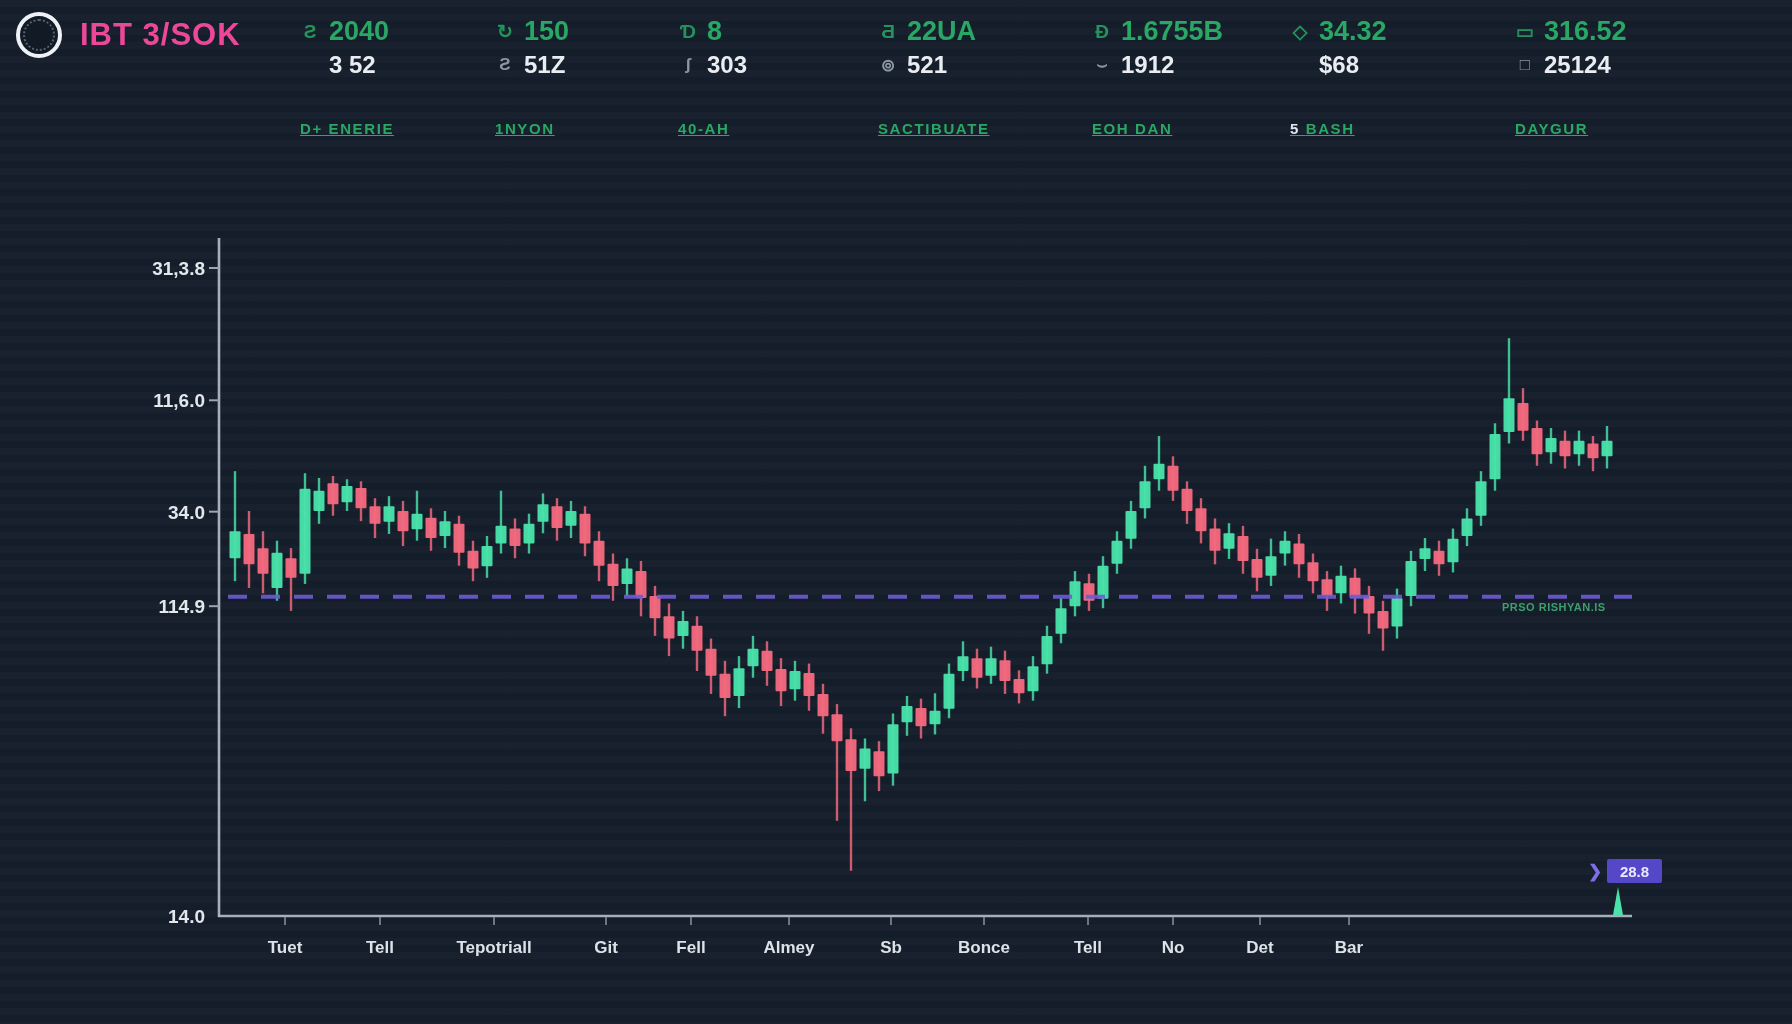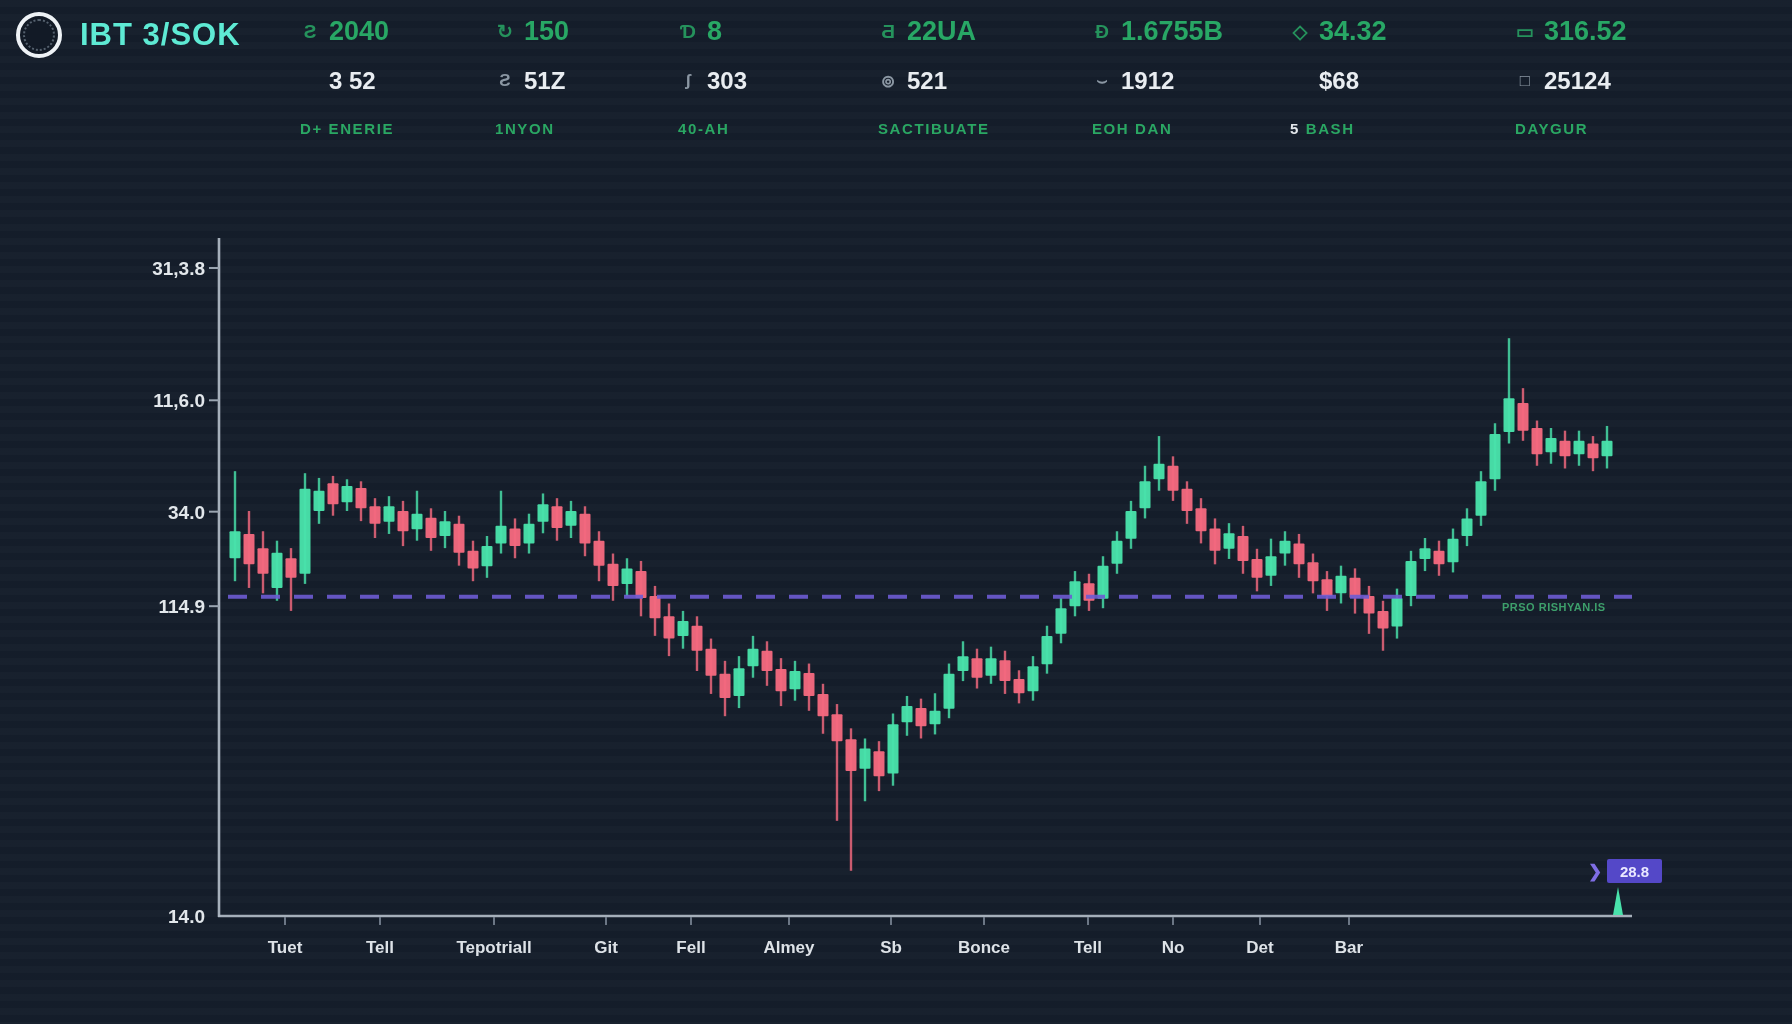--- a/index.html
+++ b/index.html
@@ -12,27 +12,27 @@
     content:"";position:absolute;inset:0;pointer-events:none;
     background:repeating-linear-gradient(180deg,
       rgba(255,255,255,0.025) 0 7px,
       rgba(0,0,0,0.06) 7px 14px);
     opacity:.55;
   }
   
   .brand{position:absolute;left:16px;top:12px;display:flex;align-items:center;gap:18px;z-index:5;}
   .logo{width:46px;height:46px;border:4px solid #eef2f6;border-radius:50%;box-sizing:border-box;position:relative;background:#121a26;}
   .logo::after{content:"";position:absolute;inset:3px;border:2px dotted #55616e;border-radius:50%;}
-  .title{color:#5eead4;font-size:31px;font-weight:bold;letter-spacing:1px;white-space:nowrap;}
+  .title{color:#ec4899;font-size:31px;font-weight:bold;letter-spacing:1px;white-space:nowrap;}
   .stat{position:absolute;top:16px;z-index:5;}
   .stat .v1{display:flex;align-items:center;gap:9px;color:#28a765;font-size:27px;font-weight:bold;}
   .stat .v1 .ic{font-size:19px;opacity:.85;width:20px;text-align:center;}
-  .stat .v2{display:flex;align-items:center;gap:9px;color:#e9edf1;font-size:24px;font-weight:bold;margin-top:20px;}
+  .stat .v2{display:flex;align-items:center;gap:9px;color:#e9edf1;font-size:24px;font-weight:bold;margin-top:4px;}
   .stat .v2 .ic{font-size:17px;color:#8b97a3;width:20px;text-align:center;}
-  .stat .lbl{position:absolute;left:0;top:104px;color:#2aa763;font-size:15px;font-weight:bold;letter-spacing:1.6px;white-space:nowrap;}
+  .stat .lbl{position:absolute;left:0;top:104px;color:#2aa763;font-size:15px;font-weight:bold;letter-spacing:1.6px;white-space:nowrap;text-decoration:underline;}
   .stat .lbl .pfx{color:#e2e7eb;}
   
   #chart{position:absolute;inset:0;z-index:2;}
 </style>
 </head>
 <body>
 
 <div class="brand">
   <div class="logo"></div>
   <div class="title">IBT 3/SOK</div>

